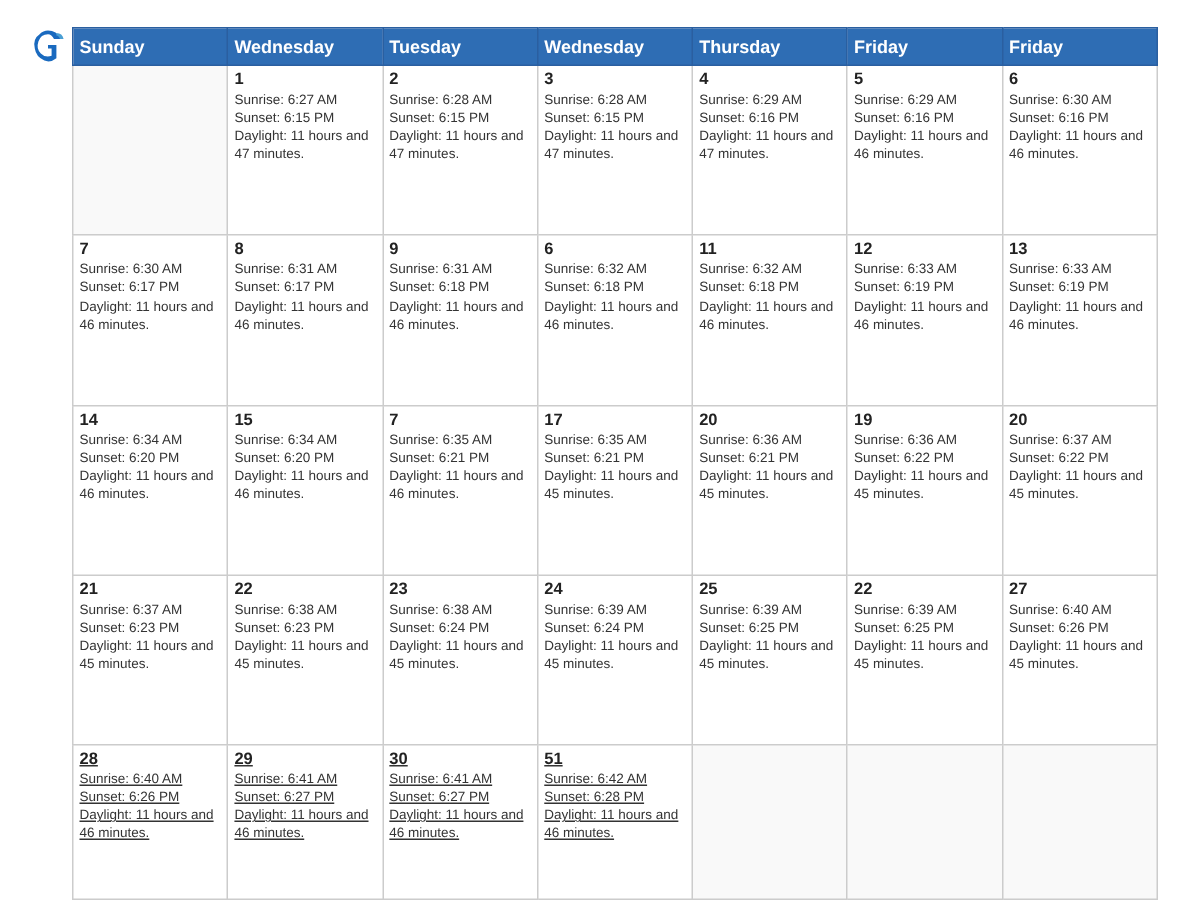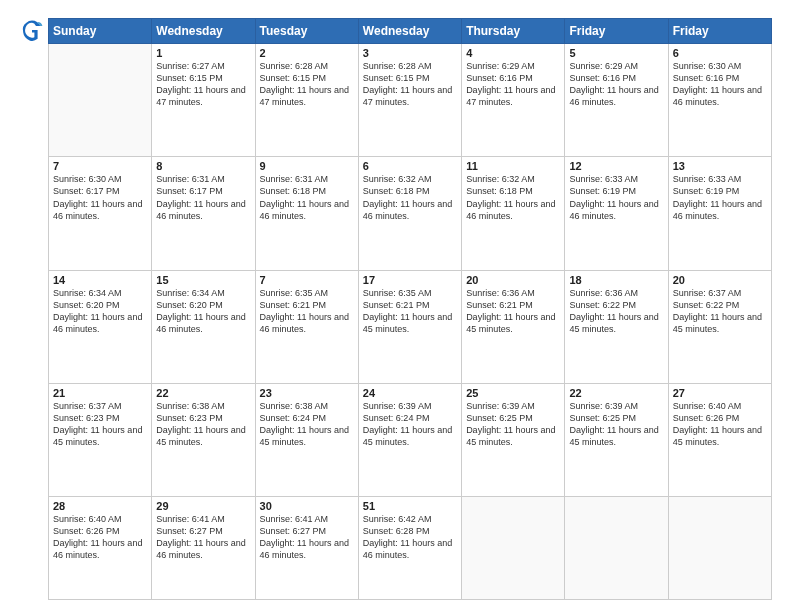--- a/index.html
+++ b/index.html
@@ -86,20 +86,21 @@
     .day-info {
       font-size: 9px;
       color: #333;
       line-height: 1.35;
     }
     .empty-cell {
       background: #f9f9f9;
     }
     tr:last-child td {
       height: 80px;
+      text-decoration: underline;
     }
   </style>
 </head>
 <body>
 
 <div class="page">
   <div class="header">
     <div class="logo">
       <svg class="logo-icon" viewBox="0 0 30 30" xmlns="http://www.w3.org/2000/svg">
         <path d="M15 3 Q22 3 26 10 L20 10 Q18 6 15 6 Q9 6 7 12 Q5 18 9 22 Q13 26 18 24 L18 18 L15 18 L15 15 L22 15 L22 26 Q17 30 12 28 Q5 25 4 18 Q2 10 8 6 Q11 3 15 3Z" fill="#1a6abf"></path>
@@ -201,21 +202,21 @@
           </td>
           <td>
             <span class="day-number">17</span>
             <div class="day-info">Sunrise: 6:35 AM<br>Sunset: 6:21 PM<br>Daylight: 11 hours and 45 minutes.</div>
           </td>
           <td>
             <span class="day-number">20</span>
             <div class="day-info">Sunrise: 6:36 AM<br>Sunset: 6:21 PM<br>Daylight: 11 hours and 45 minutes.</div>
           </td>
           <td>
-            <span class="day-number">18</span>
+            <span class="day-number">19</span>
             <div class="day-info">Sunrise: 6:36 AM<br>Sunset: 6:22 PM<br>Daylight: 11 hours and 45 minutes.</div>
           </td>
           <td>
             <span class="day-number">20</span>
             <div class="day-info">Sunrise: 6:37 AM<br>Sunset: 6:22 PM<br>Daylight: 11 hours and 45 minutes.</div>
           </td>
         </tr>
         <tr>
           <td>
             <span class="day-number">21</span>

